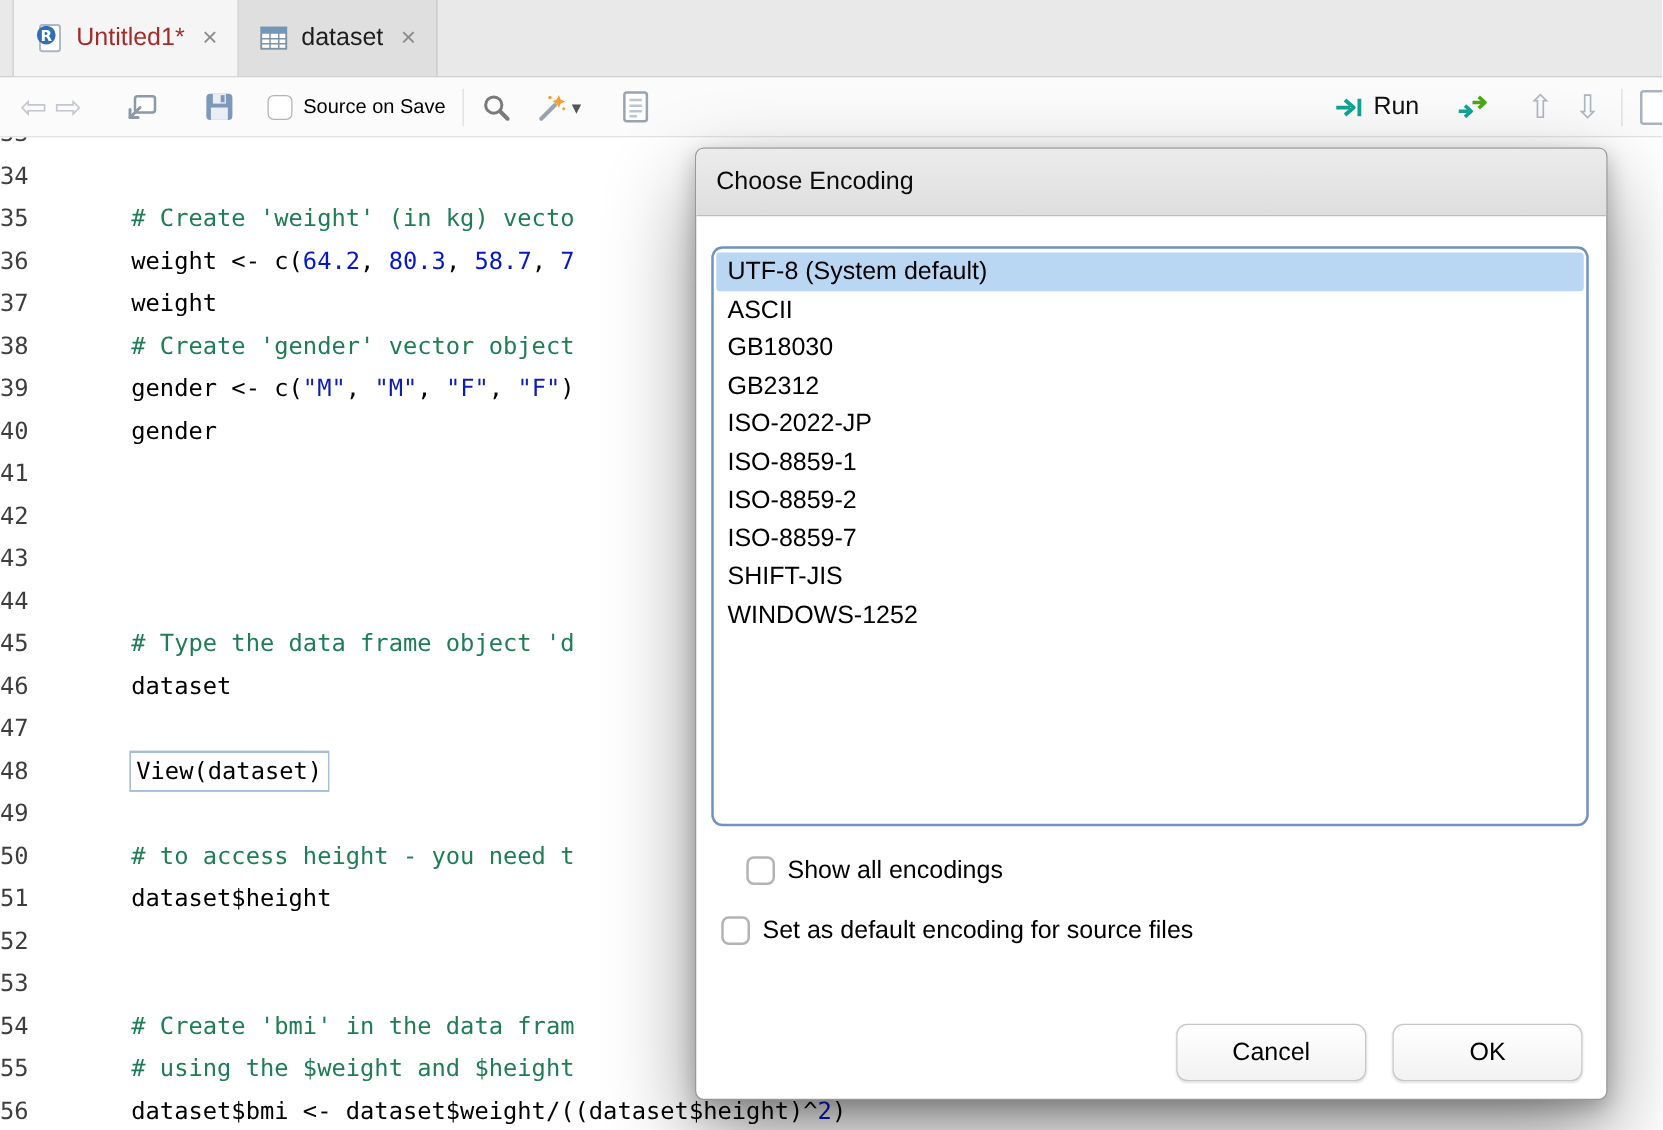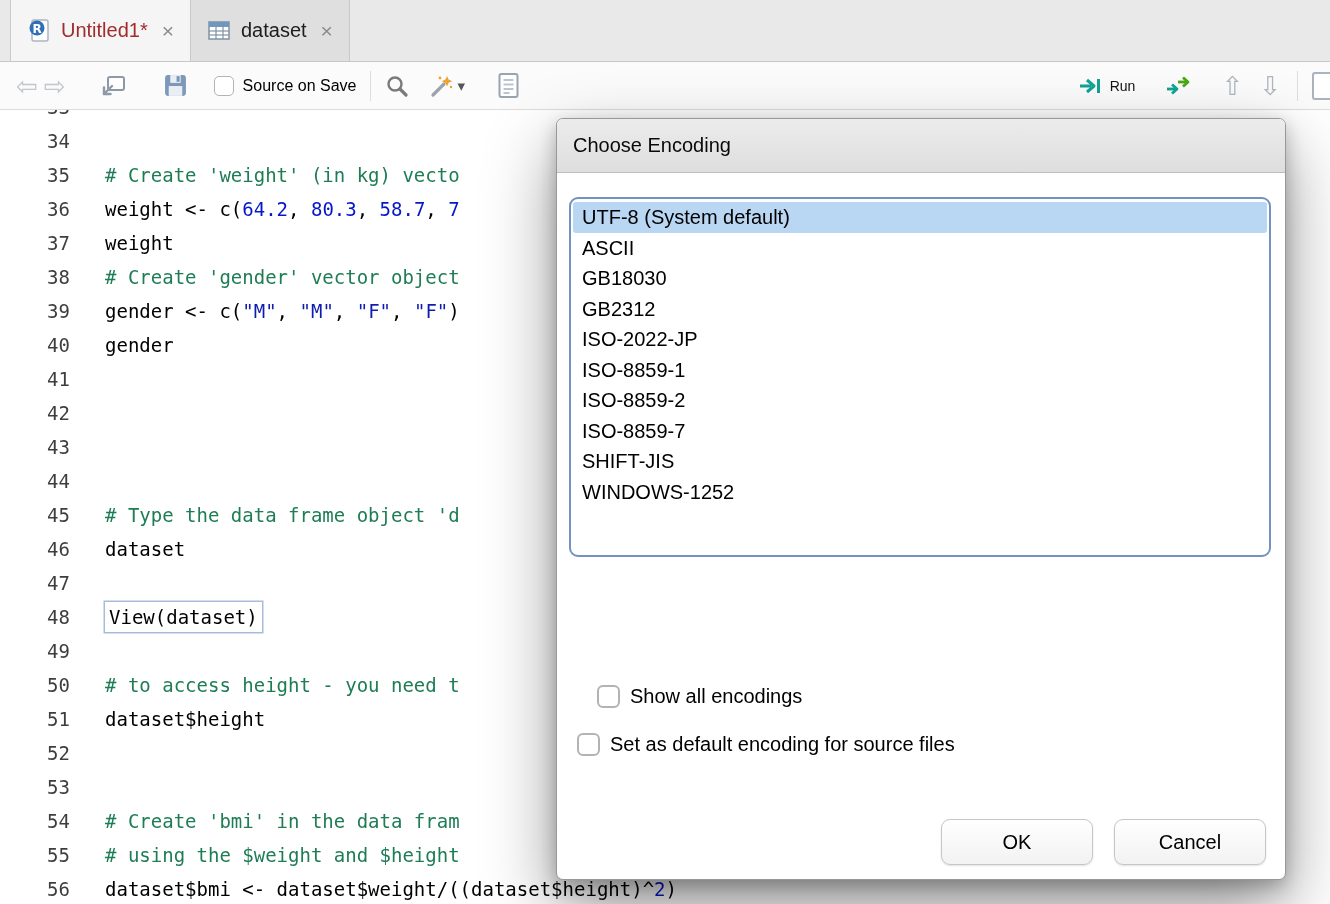--- a/index.html
+++ b/index.html
@@ -21,44 +21,44 @@
     align-items:center;padding:0 0 0 16px;box-sizing:border-box;}
   .glyph{font-family:"DejaVu Sans",sans-serif;color:#c3c7cd;font-size:26px;line-height:1;}
   .glyph.dark{color:#aeb6bf;}
   .sep{width:1px;height:30px;background:#dddddd;margin:0 14px;flex:none;}
   .tb-icon{display:flex;align-items:center;justify-content:center;flex:none;}
   .sos{display:flex;align-items:center;gap:9px;margin-left:26px;font-size:16px;color:#000;}
   .checkbox{width:20px;height:20px;border:1.5px solid #b3b3b3;border-radius:5px;background:#fff;
     box-sizing:border-box;flex:none;}
   .caret{color:#555;font-size:15px;margin-left:3px;font-family:"DejaVu Sans",sans-serif;}
   .spacer{flex:1;}
-  .run{display:flex;align-items:center;gap:8px;font-size:14px;color:#111;margin-right:30px;}
+  .run{display:flex;align-items:center;gap:8px;font-size:20px;color:#111;margin-right:30px;}
   .clipped-icon{width:18px;height:24px;border:2px solid #aab4be;border-radius:3px 0 0 3px;
     border-right:none;margin-left:14px;margin-right:-2px;background:#fff;flex:none;}
 
   
   .editor{position:absolute;left:0;top:110px;right:0;bottom:0;overflow:hidden;background:#fff;
     font-family:"DejaVu Sans Mono",monospace;font-size:19px;}
   .line{display:flex;height:34px;line-height:34px;white-space:pre;}
   .line:first-child{margin-top:-20px;}
-  .ln{width:70px;text-align:right;color:#3e3e3e;flex:none;}
+  .ln{width:70px;text-align:left;color:#3e3e3e;flex:none;}
   .codeline{padding-left:35px;}
   .tok-p{color:#000;}
   .tok-c{color:var(--comment,#1e7d55);}
   .tok-n{color:var(--number,#0617c9);}
   .tok-s{color:var(--string,#0d1daf);}
   .boxed{box-shadow:0 0 0 1.5px #a7bbdb;border-radius:0;padding:4px 4px;}
 
   
   .dialog{position:absolute;left:556px;top:118px;width:730px;height:762px;background:#fff;
     border:1px solid #989898;border-radius:7px;box-sizing:border-box;overflow:hidden;z-index:5;
     box-shadow:0 30px 70px rgba(0,0,0,.42),0 6px 18px rgba(0,0,0,.25);}
   .dialog-title{height:53px;background:linear-gradient(#ececec,#dedede);border-bottom:1px solid #bdbdbd;
     display:flex;align-items:center;padding:0 16px;font-size:20px;color:#0a0a0a;}
-  .enc-list{position:absolute;top:78px;left:12px;width:702px;height:360px;border:2px solid #7293c0;
+  .enc-list{position:absolute;top:78px;left:12px;width:702px;height:464px;border:2px solid #7293c0;
     border-radius:9px;background:#fff;box-sizing:border-box;padding:3px 2px;overflow:hidden;font-size:20px;}
   .enc-item{height:30.5px;line-height:30.5px;padding-left:9px;color:#000;border-radius:3px;}
   .enc-item.selected{background:var(--selection,#b9d7f3);}
   .check-row{position:absolute;left:20px;display:flex;align-items:center;gap:10px;font-size:20px;color:#000;}
   .check-row .checkbox{width:23px;height:23px;border-radius:6px;border-width:2px;}
   #check1{top:566px;padding-left:20px;}
   #check2{top:614px;}
   .dialog-buttons{position:absolute;right:19px;bottom:14px;display:flex;gap:21px;}
   .dlg-btn{height:46px;min-width:152px;padding:0 28px;font-size:20px;color:#000;
     background:linear-gradient(#ffffff,#f2f2f2);border:1px solid #c6c6c6;border-radius:9px;
@@ -229,18 +229,18 @@
     <div class="check-row" id="check1">
       <span class="checkbox"></span>
       <span>Show all encodings</span>
     </div>
     <div class="check-row" id="check2">
       <span class="checkbox"></span>
       <span>Set as default encoding for source files</span>
     </div>
 
     <div class="dialog-buttons">
+      <button class="dlg-btn">Cancel</button>
       <button class="dlg-btn">OK</button>
-      <button class="dlg-btn">Cancel</button>
     </div>
   </div>
 
 </div>
 
 </body></html>

